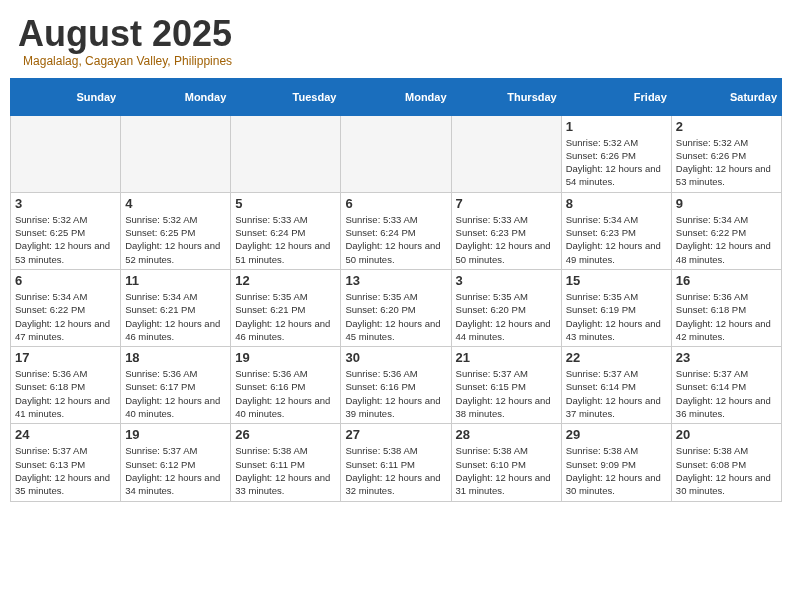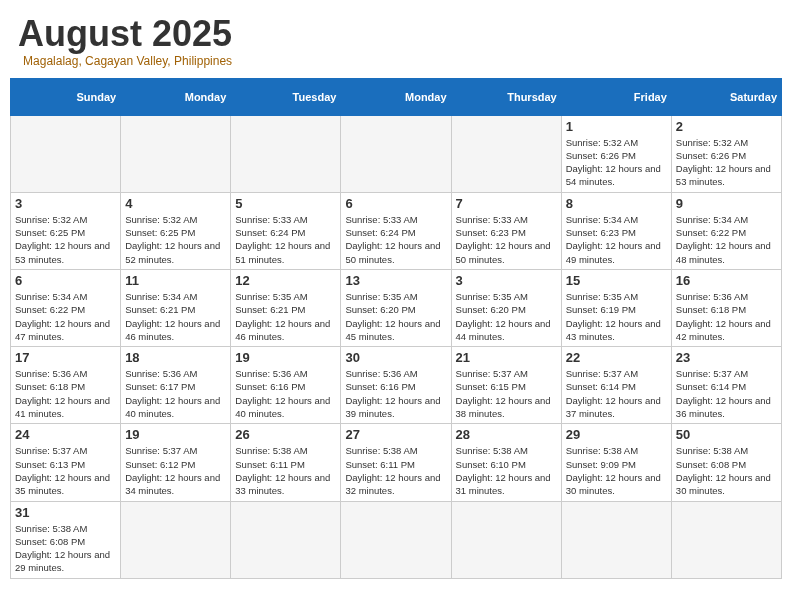--- a/index.html
+++ b/index.html
@@ -330,36 +330,21 @@
 and 31 minutes.</div>
         </td>
         <td>
           <span class="day-number">29</span>
           <div class="day-info">Sunrise: 5:38 AM
 Sunset: 9:09 PM
 Daylight: 12 hours
 and 30 minutes.</div>
         </td>
         <td>
-          <span class="day-number">50</span>
+          <span class="day-number">20</span>
           <div class="day-info">Sunrise: 5:38 AM
 Sunset: 6:08 PM
 Daylight: 12 hours
 and 30 minutes.</div>
         </td>
-      </tr>
-      <tr class="last-row">
-        <td class="has-data">
-          <span class="day-number">31</span>
-          <div class="day-info">Sunrise: 5:38 AM
-Sunset: 6:08 PM
-Daylight: 12 hours
-and 29 minutes.</div>
-        </td>
-        <td class="empty"></td>
-        <td class="empty"></td>
-        <td class="empty"></td>
-        <td class="empty"></td>
-        <td class="empty"></td>
-        <td class="empty"></td>
       </tr>
     </tbody>
 </table>
 
 </body></html>

